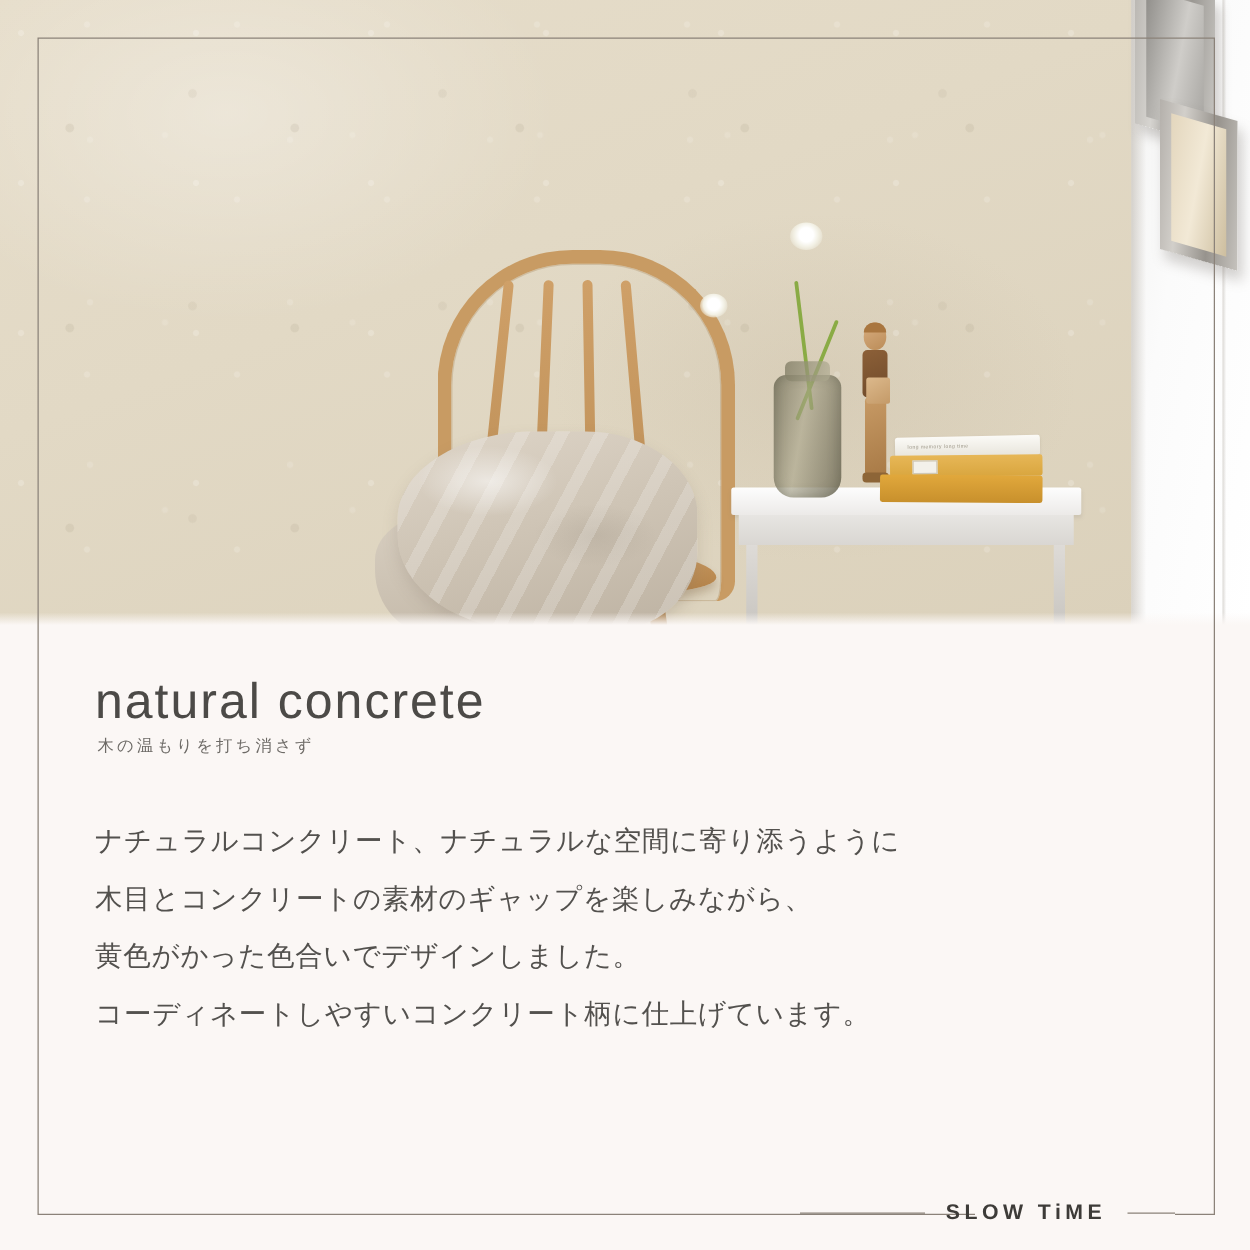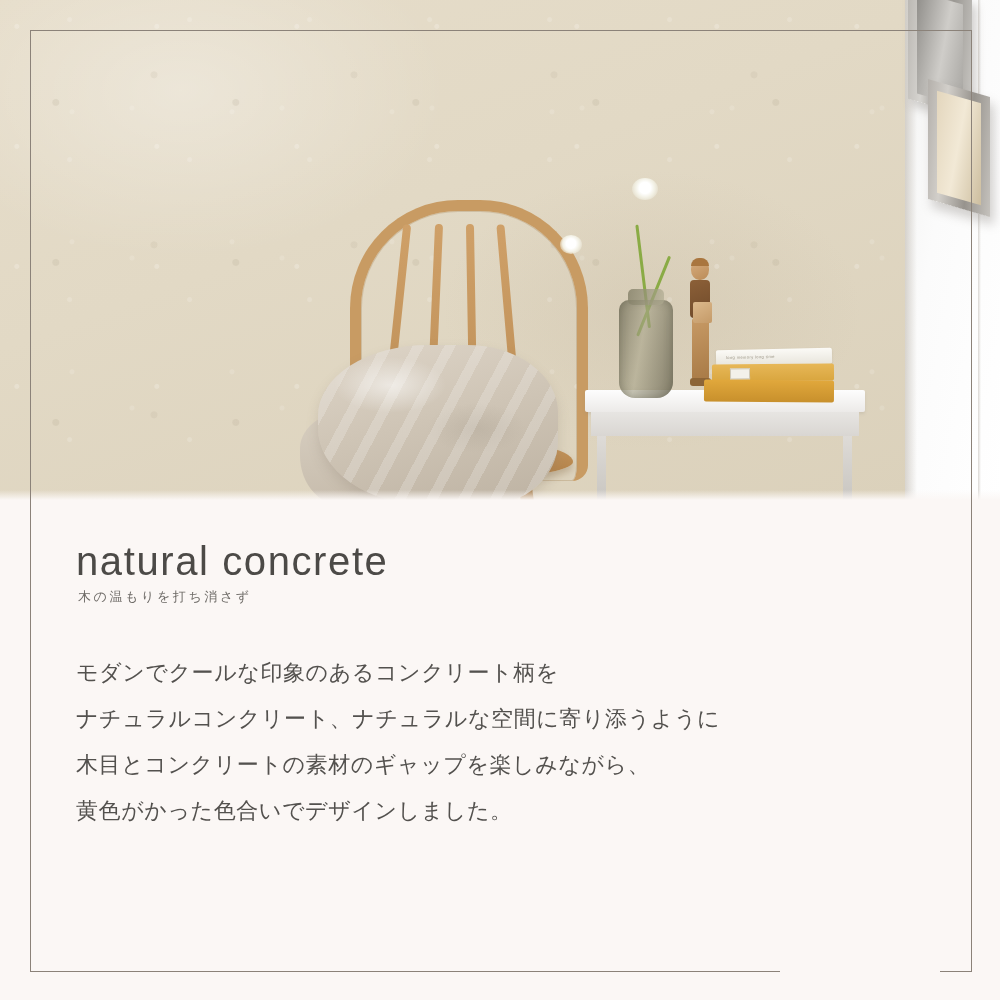--- a/index.html
+++ b/index.html
@@ -226,24 +226,29 @@
     </div>
     <div class="bk bk3"></div>
 
     <div class="photo-fade"></div>
   </div>
 
   <div class="panel">
     <div class="title">natural concrete</div>
     <div class="subtitle">木の温もりを打ち消さず</div>
     <div class="body">
-      <div>モダンでクールな印象のあるコンクリート柄を</div>
       <div>ナチュラルコンクリート、ナチュラルな空間に寄り添うように</div>
       <div>木目とコンクリートの素材のギャップを楽しみながら、</div>
       <div>黄色がかった色合いでデザインしました。</div>
+      <div>コーディネートしやすいコンクリート柄に仕上げています。</div>
     </div>
   </div>
 
   <div class="frame-line"></div>
   <div class="frame-gap"></div>
 
+  <div class="logo-wrap">
+    <div class="logo-rule"></div>
+    <div class="logo-text">SLOW TiME</div>
+    <div class="logo-rule right"></div>
+  </div>
 
 </div>
 
 </body></html>

